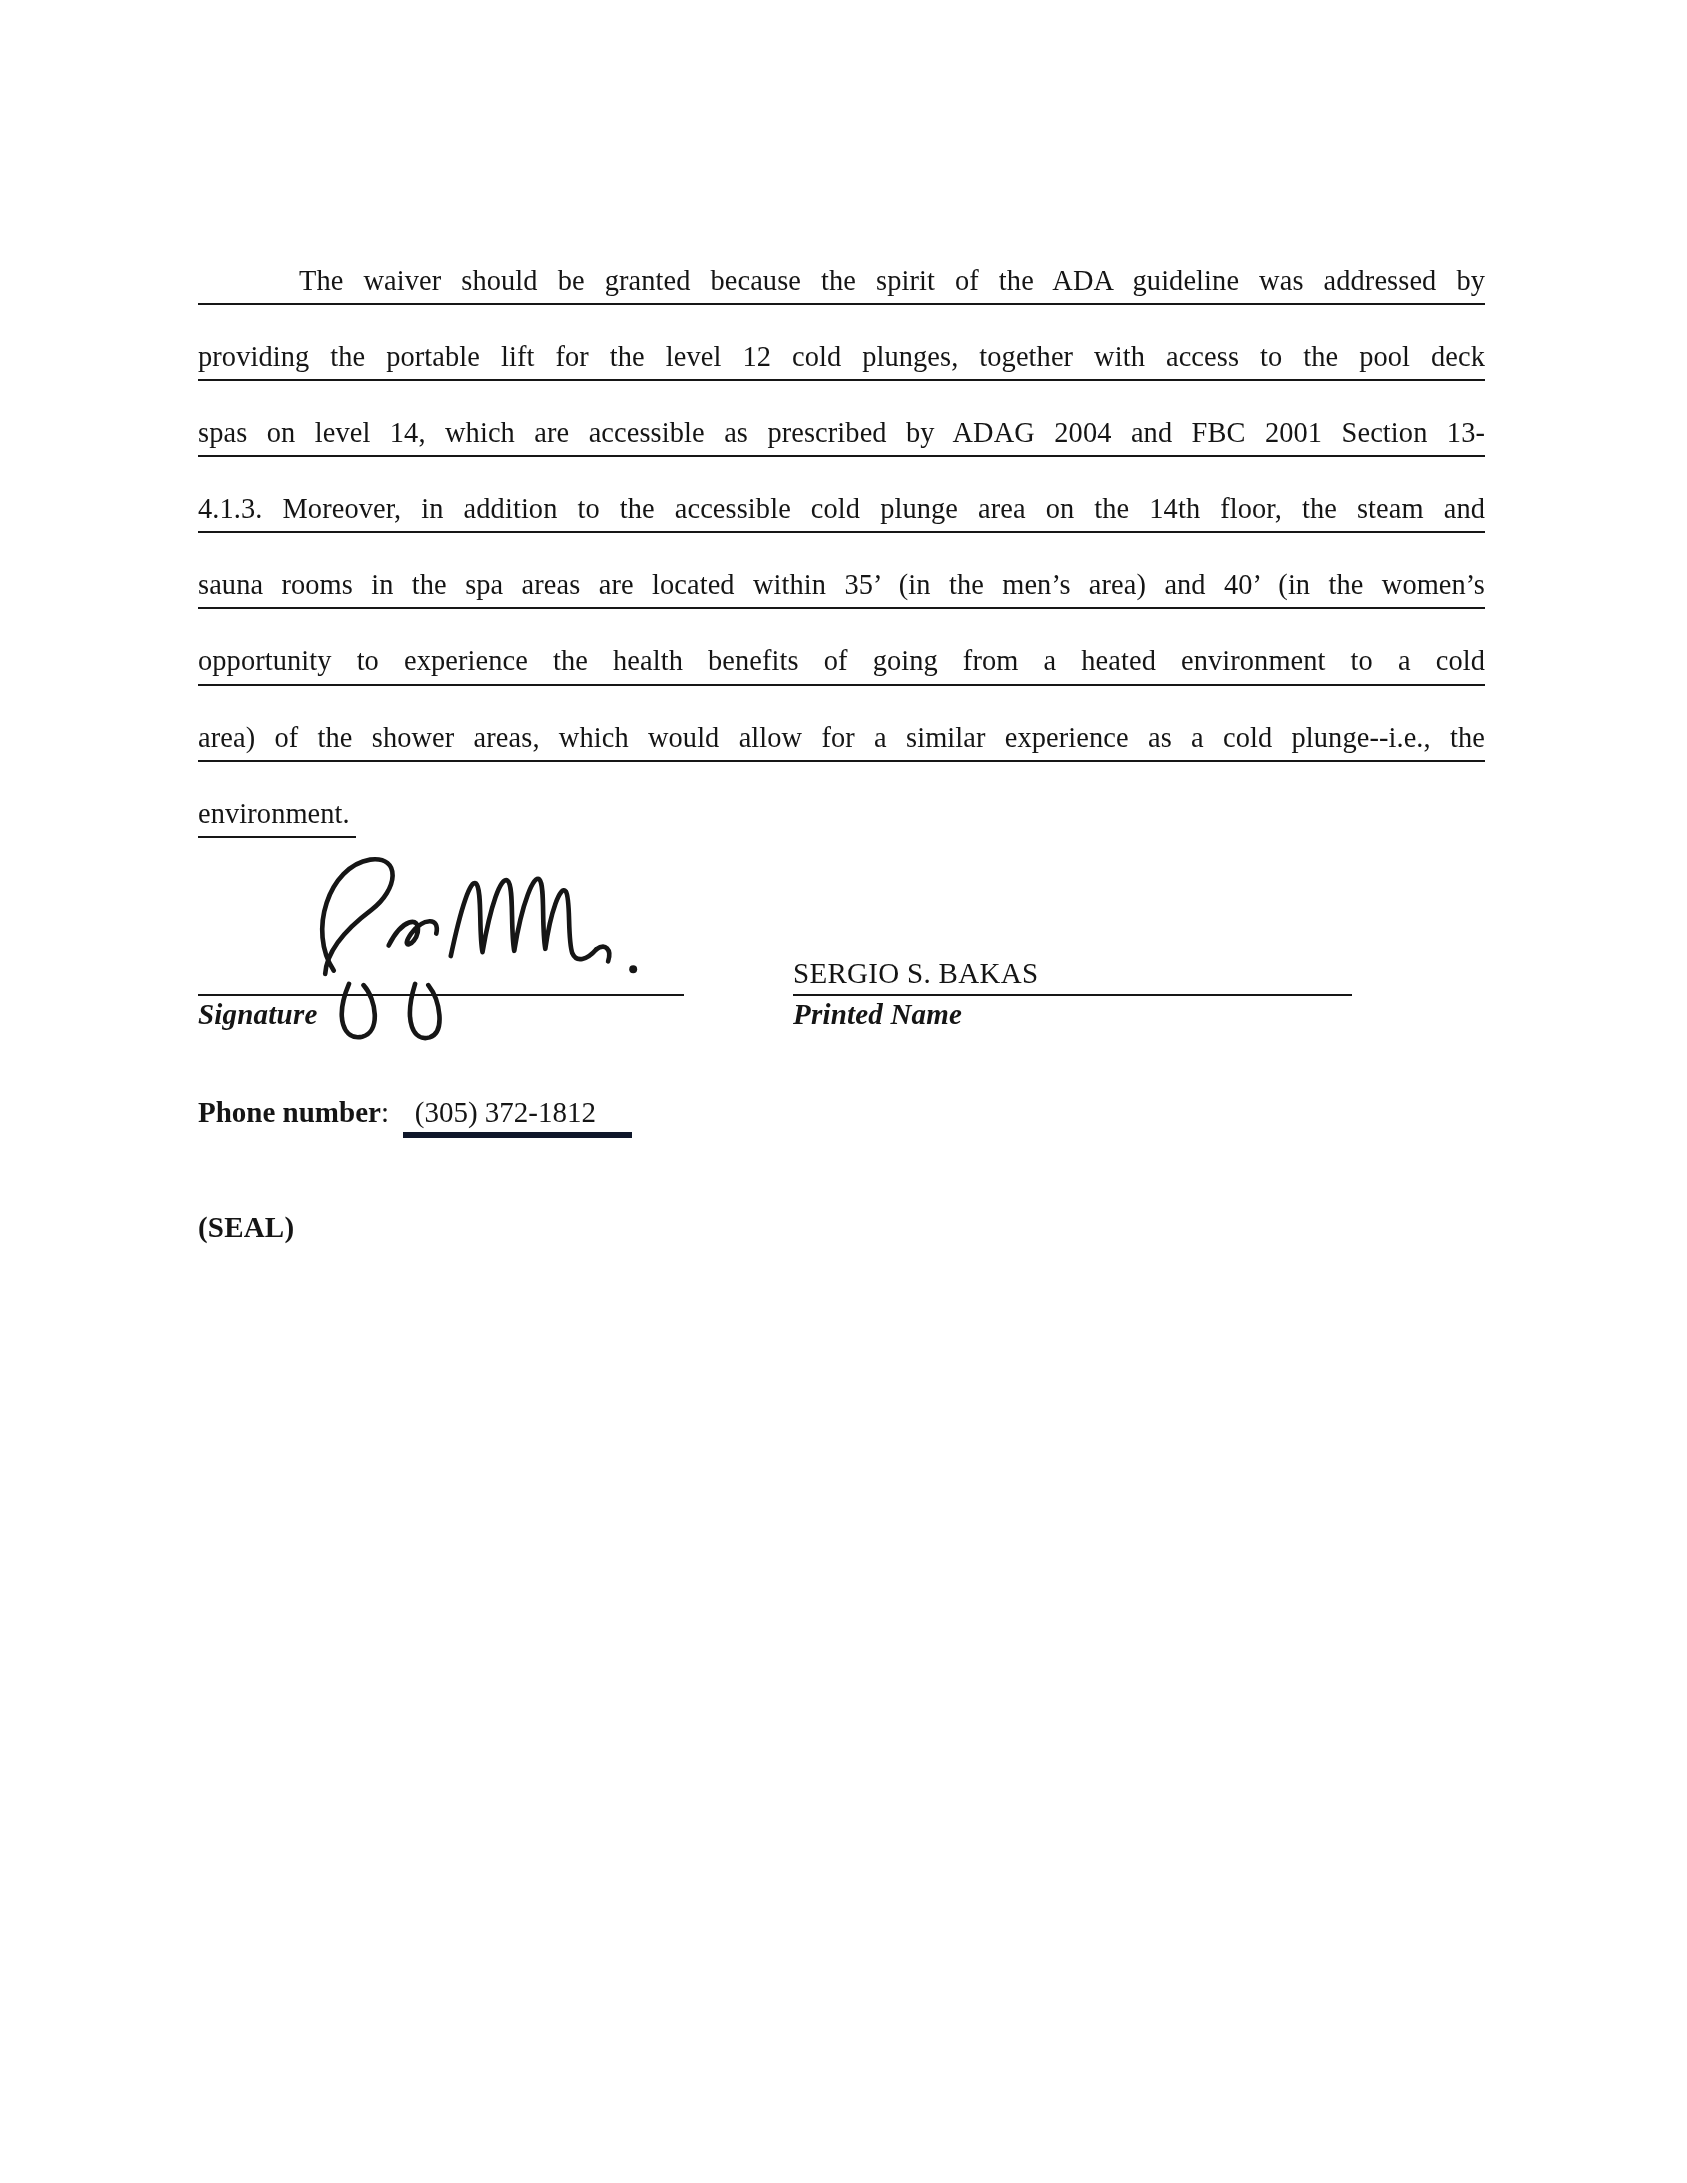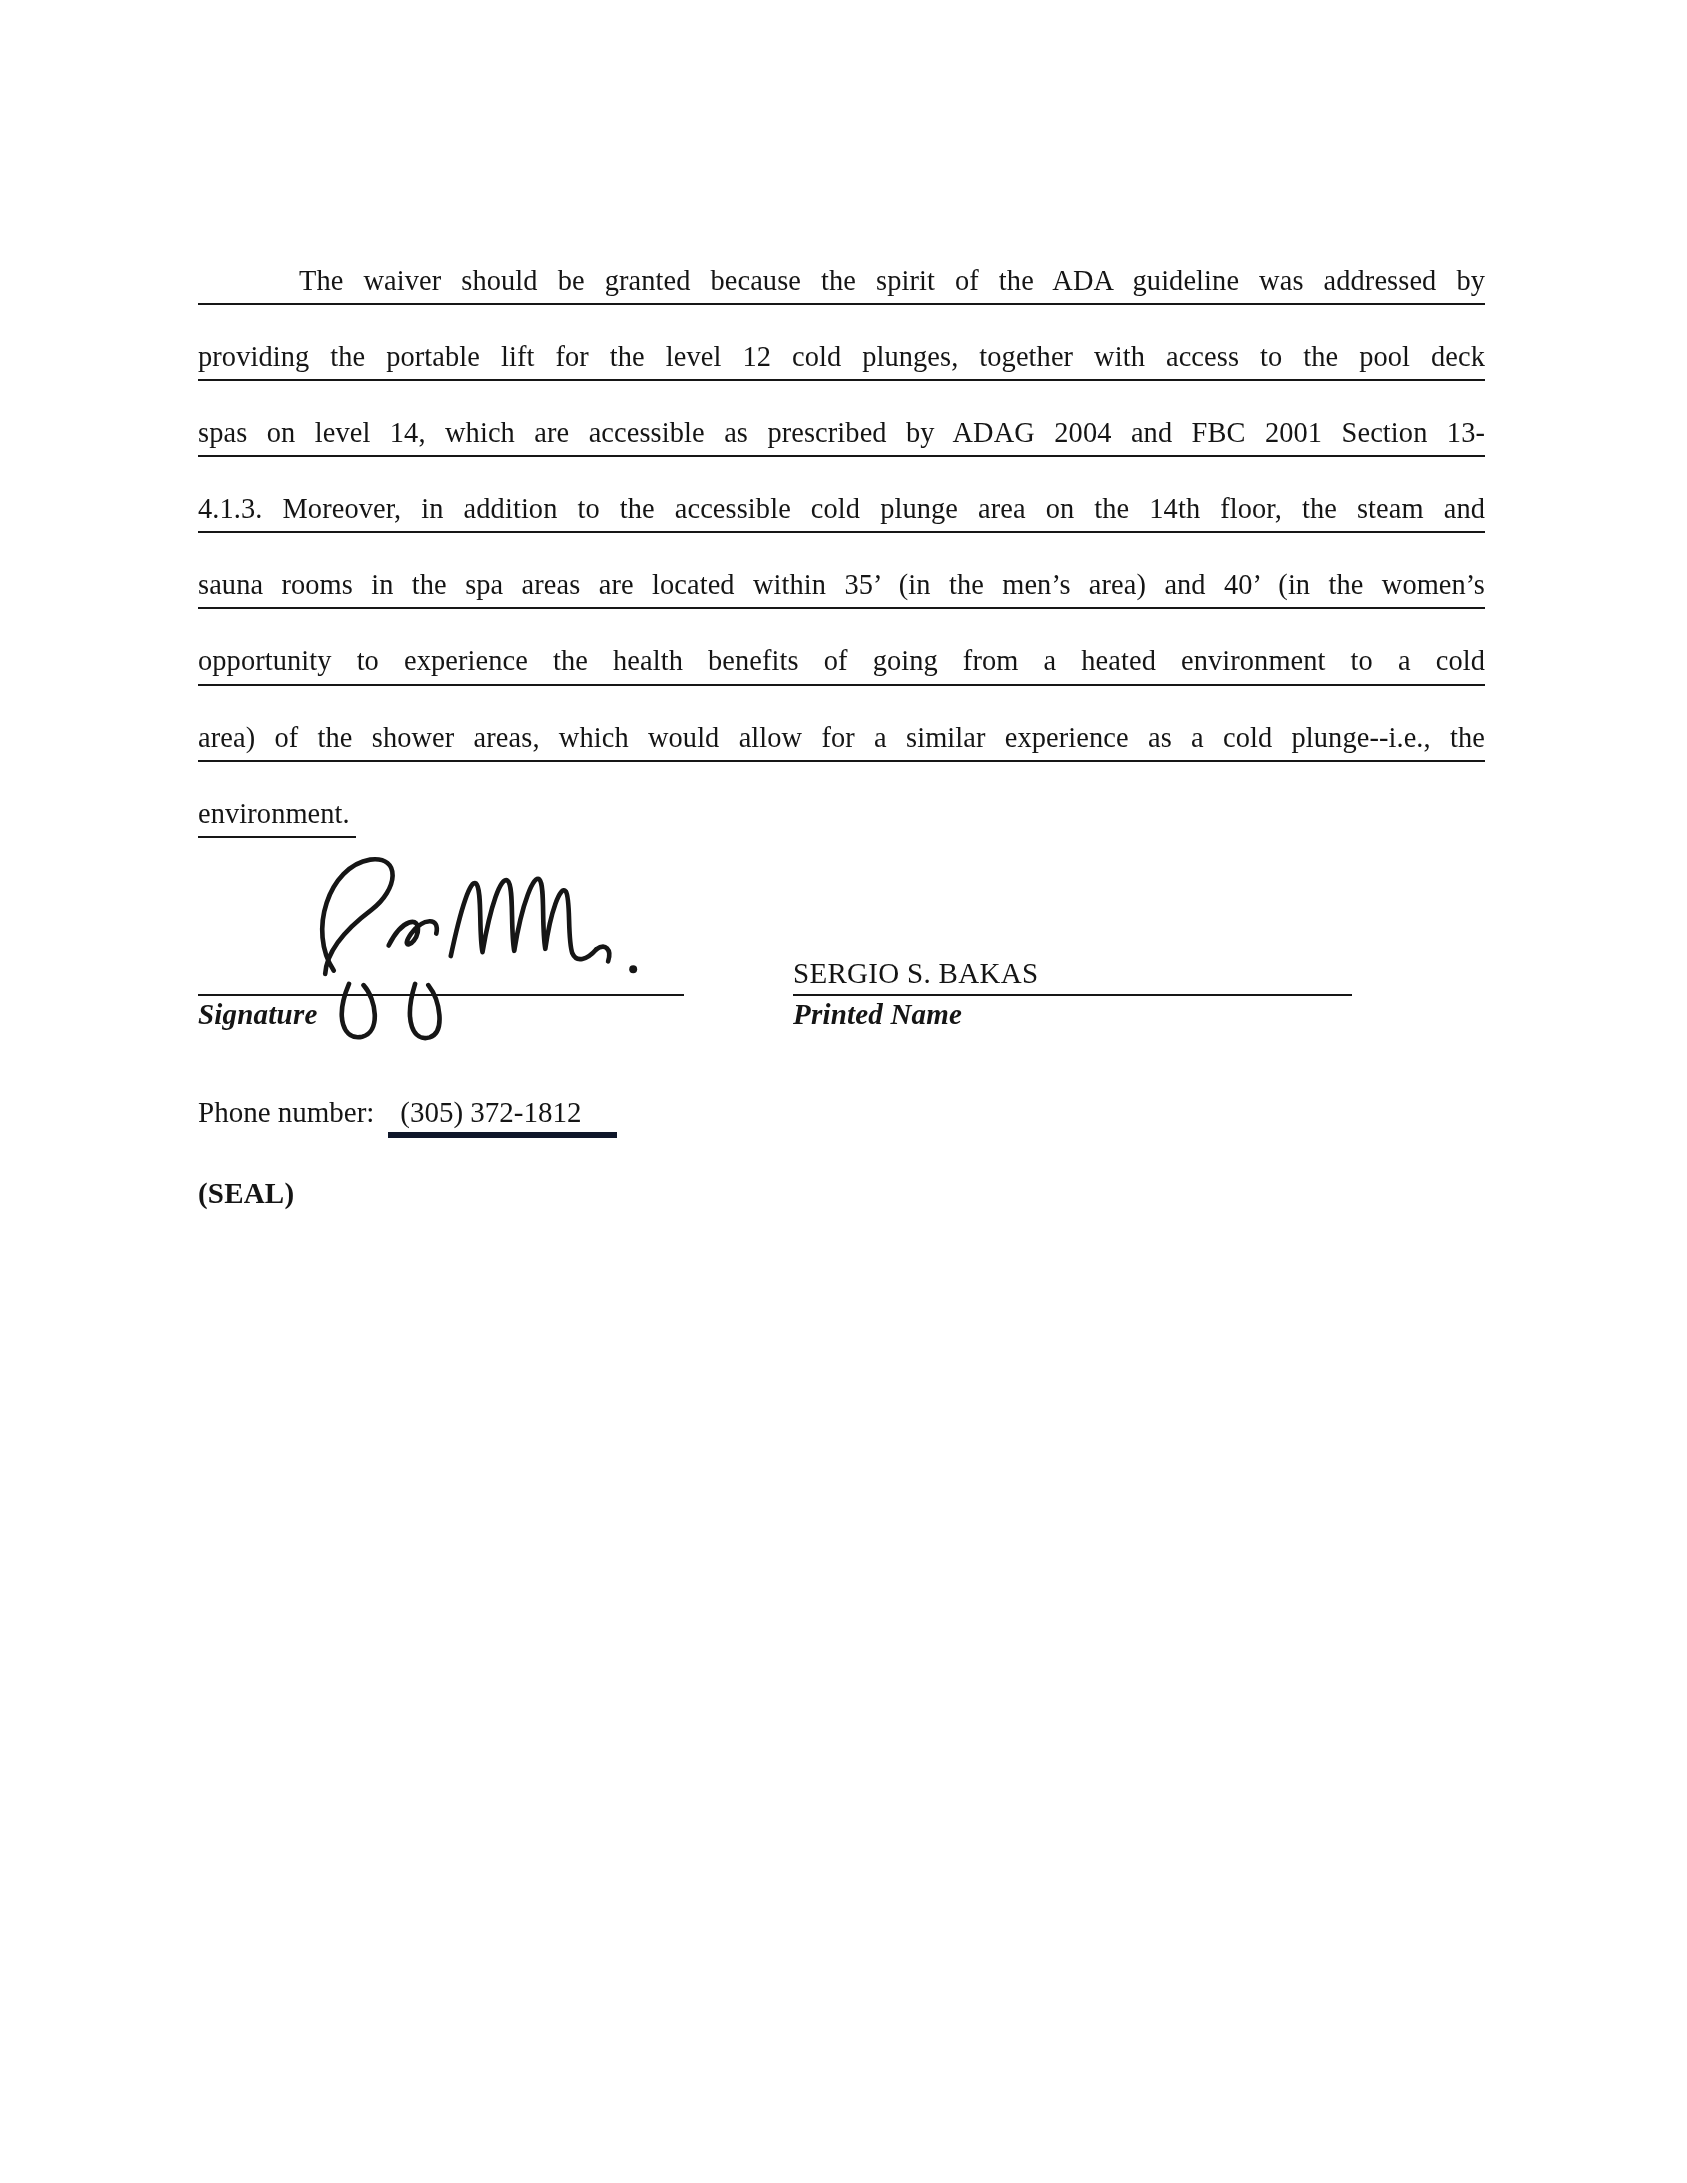--- a/index.html
+++ b/index.html
@@ -80,29 +80,29 @@
     width: 559px;
     border-bottom: 2px solid #161616;
     font-size: 29px;
     padding-bottom: 3.3px;
     letter-spacing: 0.3px;
   }
   .phone-row {
     margin-top: 65px;
     font-size: 29px;
   }
-  .phone-label { font-weight: normal; }
+  .phone-label { font-weight: bold; }
   .phone-underline {
     display: inline-block;
     border-bottom: 6px solid #0f172a;
     padding: 0 36px 2.6px 12px;
     margin-left: 6.6px;
   }
   .seal-row {
-    margin-top: 39px;
+    margin-top: 73px;
     font-size: 29px;
     font-weight: bold;
     letter-spacing: 0.2px;
   }
 </style>
 </head>
 <body>
 
 <div class="page">
   <div class="content">

